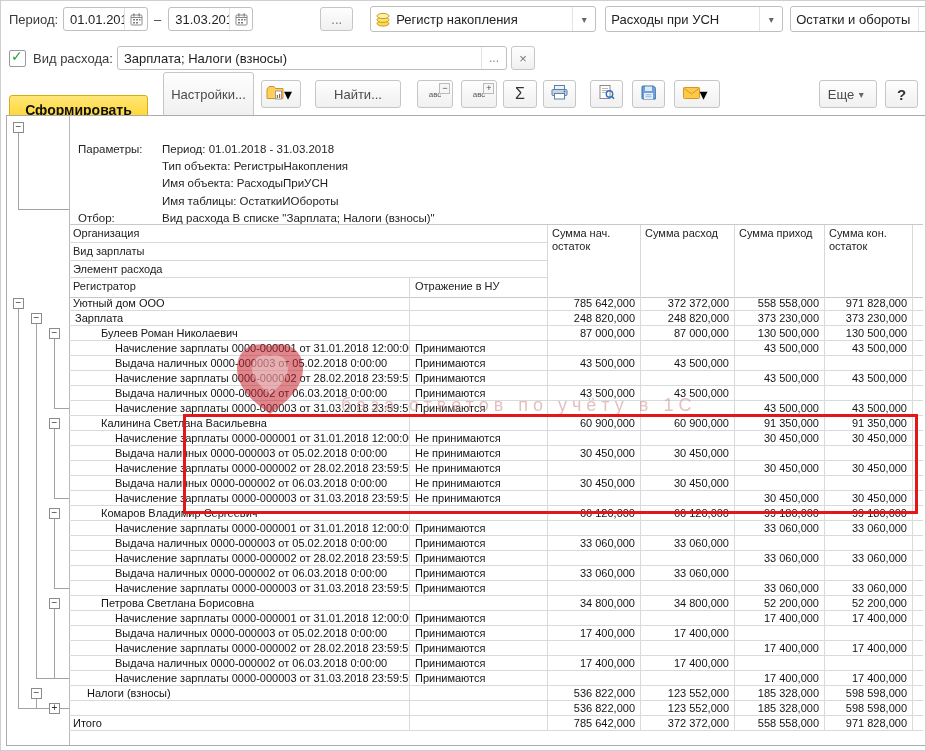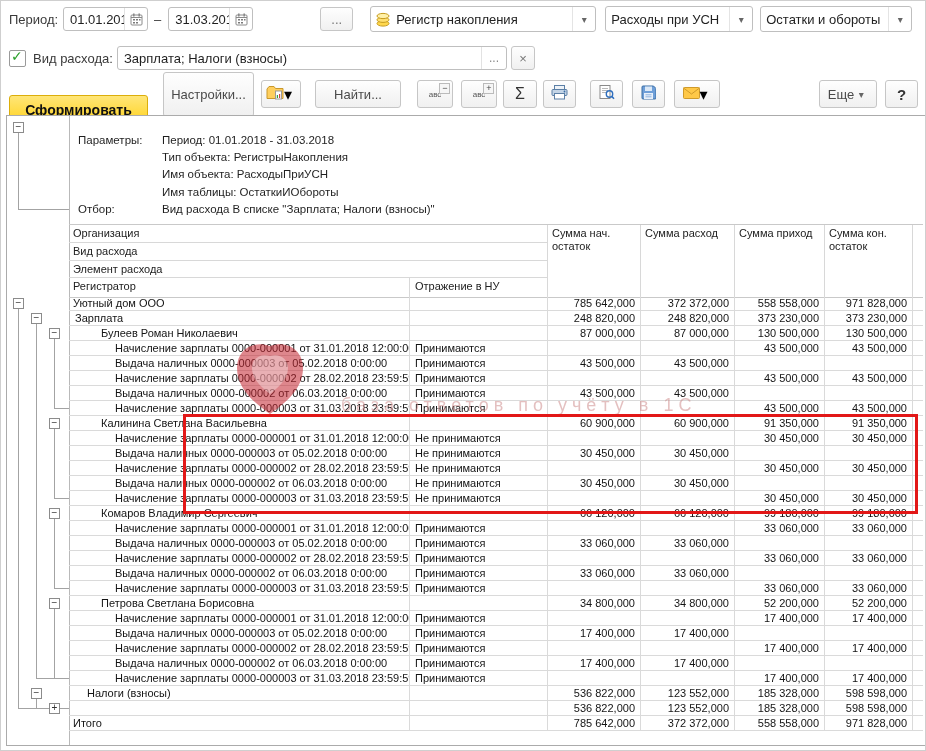--- a/index.html
+++ b/index.html
@@ -27,21 +27,21 @@
   .ico{height:28px;display:flex;align-items:center;justify-content:center;background:linear-gradient(#fefefe,#f0f0f0);
        border:1px solid #c6c6c6;border-radius:3px;box-sizing:border-box;cursor:pointer;}
   .sigma{font-size:16px;color:#333;}
   .grpico{position:relative;font-size:8px;color:#555;letter-spacing:0;}
   .grpbadge{position:absolute;top:-7px;right:-9px;width:9px;height:9px;border:1px solid #bbb;background:#f6f6f6;
             font-size:9px;line-height:8px;text-align:center;color:#444;}
   .qmark{font-size:15px;font-weight:bold;color:#333;}
   
   .panel{position:absolute;left:5px;top:114px;width:919px;height:629px;border:1px solid #ababab;background:#fff;box-sizing:content-box;}
   .gutter-line{position:absolute;left:62px;top:0;bottom:0;width:1px;background:#b9b9b9;}
-  .params{position:absolute;left:63px;top:16px;font-size:11.5px;color:#1f1f1f;display:grid;grid-template-columns:92px auto;line-height:17.2px;}
+  .params{position:absolute;left:63px;top:25px;font-size:11.5px;color:#1f1f1f;display:grid;grid-template-columns:92px auto;line-height:17.2px;}
   .params .plab{padding-left:8px;}
   
   .hgrid{position:absolute;left:62px;top:108px;width:854px;display:grid;
          grid-template-columns:340px 138px 93px 94px 90px 88px 11px;grid-template-rows:18px 18px 17px 19px;
          border-top:1px solid #c9c9c9;border-bottom:1px solid #c9c9c9;box-sizing:content-box;font-size:11px;color:#222;}
   .hc{box-sizing:border-box;padding:2px 4px 0 4px;white-space:normal;overflow:hidden;line-height:13px;}
   .hc.span2{grid-column:1 / span 2;border-bottom:1px solid #d8d8d8;}
   .hc.reg{grid-column:1;}
   .hc.nuh{grid-column:2;border-left:1px solid #d8d8d8;padding-left:5px;}
   .hc.vh{grid-row:1 / span 4;border-left:1px solid #d8d8d8;}
@@ -118,21 +118,21 @@
       <span style="margin-left:4px;display:flex;">
           <svg width="16" height="15" viewBox="0 0 16 15">
             <ellipse cx="8" cy="11.5" rx="6" ry="2.6" fill="#ffd84d" stroke="#c79c1e"></ellipse>
             <ellipse cx="8" cy="7.8" rx="6" ry="2.6" fill="#ffe071" stroke="#c79c1e"></ellipse>
             <ellipse cx="8" cy="4" rx="6" ry="2.6" fill="#fff0a8" stroke="#c79c1e"></ellipse>
           </svg>
         </span>
       <span class="ctext">Регистр накопления</span>
       <span class="arrow">▾</span>
     </span>
-    <span class="combo" style="width:148px;margin-left:9px;">
+    <span class="combo" style="width:178px;margin-left:9px;">
       <span class="ctext">Расходы при УСН</span>
       <span class="arrow">▾</span>
     </span>
     <span class="combo" style="width:152px;margin-left:7px;">
       <span class="ctext">Остатки и обороты</span>
       <span class="arrow">▾</span>
     </span>
   </div>
 
   <div class="tb tb2">
@@ -225,21 +225,21 @@
         <span>Вид расхода В списке "Зарплата; Налоги (взносы)"</span>
     </div>
 
     <div class="hgrid">
       <div class="hc span2" style="grid-row:1;">Организация</div>
       <div class="hc vh" style="grid-column:3;">Сумма нач. остаток</div>
       <div class="hc vh" style="grid-column:4;">Сумма расход</div>
       <div class="hc vh" style="grid-column:5;">Сумма приход</div>
       <div class="hc vh" style="grid-column:6;">Сумма кон. остаток</div>
       <div class="hc tailh"></div>
-      <div class="hc span2" style="grid-row:2;">Вид расхода</div>
+      <div class="hc span2" style="grid-row:2;">Вид зарплаты</div>
       <div class="hc span2" style="grid-row:3;">Элемент расхода</div>
       <div class="hc reg" style="grid-row:4;">Регистратор</div>
       <div class="hc nuh" style="grid-row:4;">Отражение в НУ</div>
     </div>
 
     <div class="rows" id="rows">
         <div class="trow">
           <div class="c lab" style="padding-left: 4px;">Уютный дом ООО</div>
           <div class="c nu"></div>
           <div class="c num n0">785 642,000</div>

